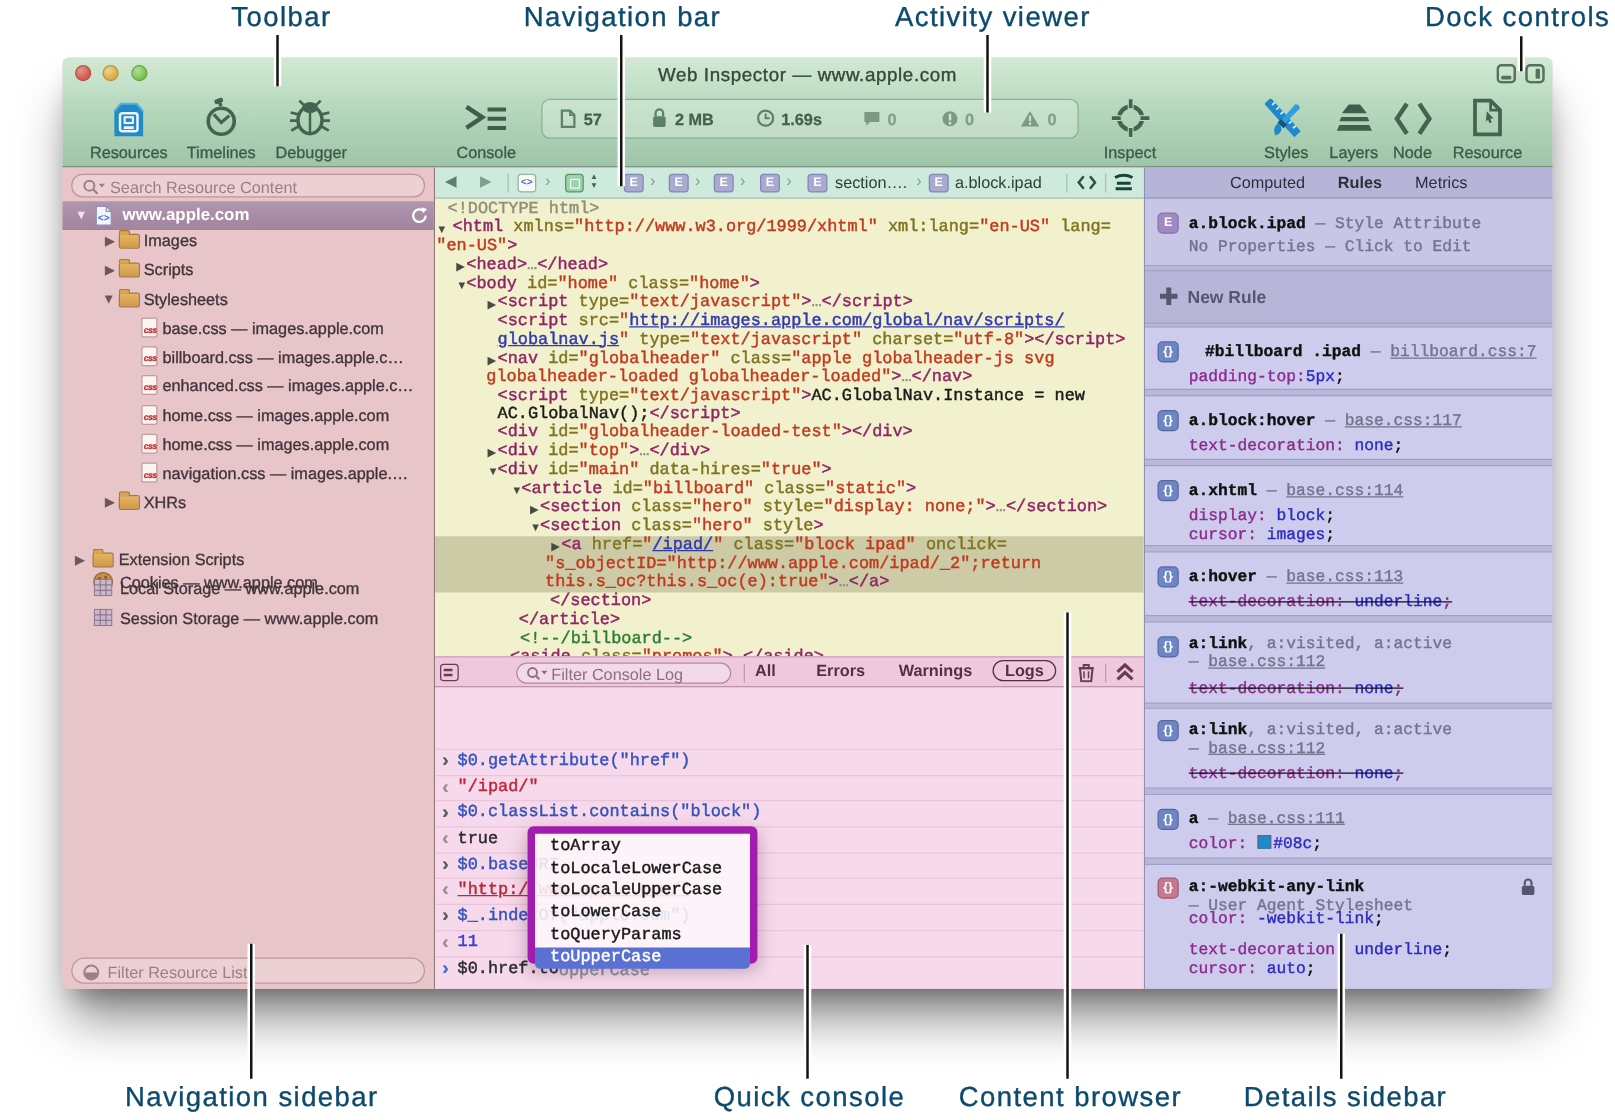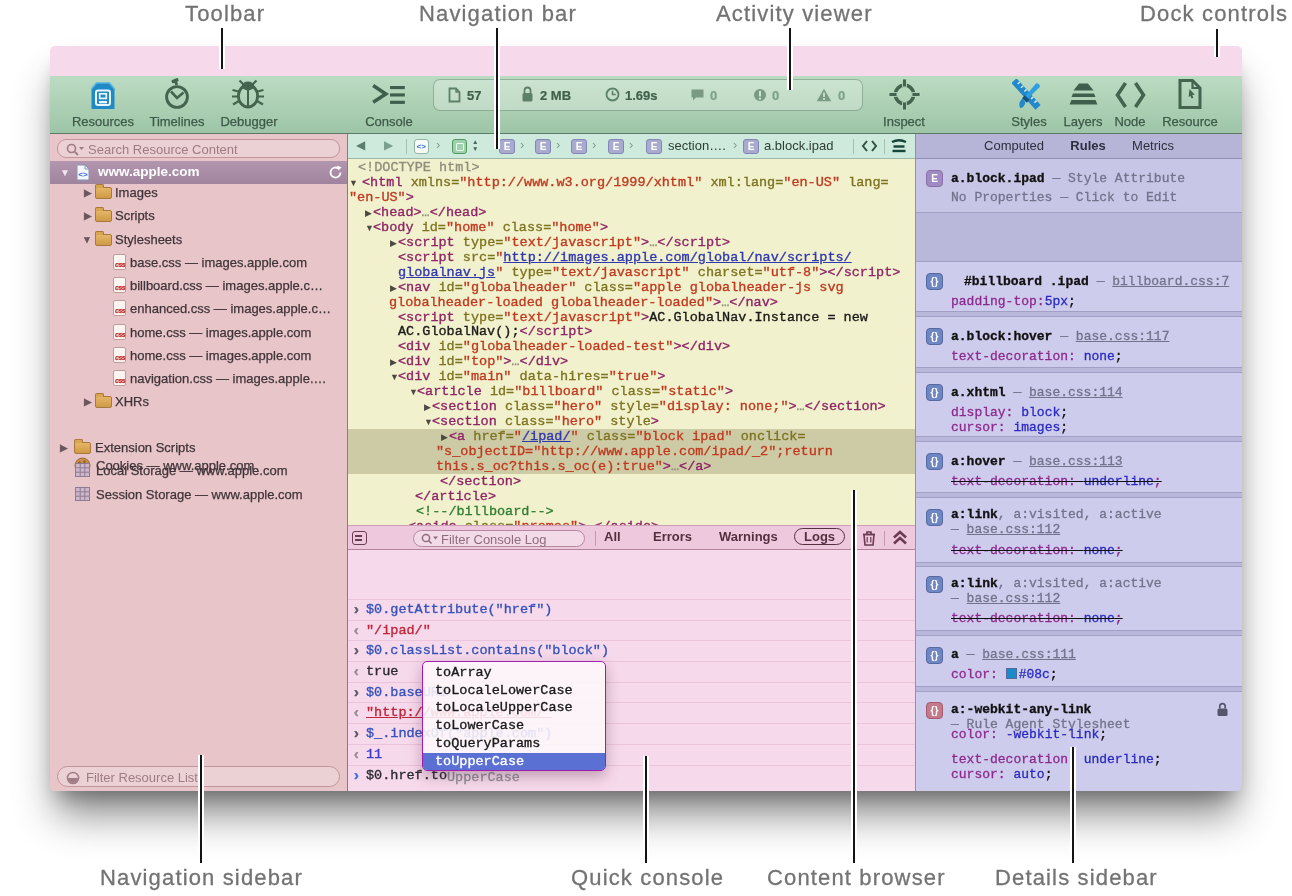--- a/index.html
+++ b/index.html
@@ -1,18 +1,18 @@
 <!DOCTYPE html>
 <html><head>
 <meta charset="utf-8">
 <style>
 * { margin:0; padding:0; box-sizing:border-box; }
 body { background:#fff; font-family:"Liberation Sans",sans-serif; }
 .stage { position:relative; width:1292px; height:896px; overflow:hidden; background:#fff; }
-.lbl { position:absolute; font-size:22px; letter-spacing:1.15px; color:#737373; white-space:nowrap; -webkit-text-stroke:0.3px; }
+.lbl { position:absolute; font-size:22px; letter-spacing:1.15px; color:#0c4a6e; white-space:nowrap; -webkit-text-stroke:0.3px; }
 .cl { position:absolute; width:6px; background:#fff; z-index:40; }
 .cl i { position:absolute; left:2px; top:0; bottom:0; width:2px; background:#141414; display:block; }
 .win { position:absolute; left:50px; top:46px; width:1192px; height:745px; border-radius:5px;
   box-shadow:0 30px 38px -6px rgba(0,0,0,0.45), 0 12px 18px -8px rgba(0,0,0,0.30); background:#f7d9ec; }
 .titlebar { position:absolute; left:0; top:0; width:100%; height:30px; border-radius:5px 5px 0 0;
   background:linear-gradient(#d3e8d4,#bedec4); }
 .title { position:absolute; width:100%; text-align:center; top:5.5px; font-size:15px; letter-spacing:0.5px; color:#324a39; -webkit-text-stroke:0.3px; }
 .tl { position:absolute; top:6px; width:13px; height:13px; border-radius:50%; }
 .toolbar { position:absolute; left:0; top:30px; width:100%; height:58px;
   background:linear-gradient(#bcdcc2,#9ec5a8); border-bottom:1px solid #5e7a67; }
@@ -53,21 +53,21 @@
 .parr { left:4px; color:#585866; font-weight:bold; font-size:14.5px; top:1px; }
 .rarr { left:4px; color:#9a8a94; font-weight:bold; font-size:14.5px; top:1px; }
 .ccmd { color:#3552bc; } .cstr { color:#c02538; } .cdark { color:#2a2a33; } .cnum { color:#3b3bcf; }
 .vdiv { position:absolute; top:5px; height:15px; border-left:1px solid #a4c0b2; }
 .bsep { position:absolute; top:3px; font-size:13px; color:#7f9f92; }
 .ebdg { position:absolute; top:5px; width:16px; height:15px; border-radius:3px; background:#a9abce;
   border:1px solid #8486b8; color:#fff; font:bold 10px "Liberation Sans",sans-serif; text-align:center; line-height:13px; }
 .btxt { position:absolute; top:4px; font-size:13px; color:#2e3e36; }
 .scope { position:absolute; top:3px; font-size:13px; font-weight:bold; color:#54303f; }
 #popup { position:absolute; left:74px; top:111px; width:184px; height:110px; background:rgba(253,247,251,0.88);
-  border:1px solid #a21caf; border-radius:5px; box-shadow:0 5px 14px rgba(80,40,60,0.35); }
+  border:6px solid #a21caf; border-radius:5px; box-shadow:0 5px 14px rgba(80,40,60,0.35); }
 .prow { position:absolute; left:0; width:100%; height:17.7px; font:13.5px "Liberation Mono",monospace;
   color:#1a1a1a; padding-left:12px; padding-top:1px; white-space:pre; -webkit-text-stroke:0.35px; }
 .psel { background:#5a71d3; color:#fff; border-radius:0 0 4px 4px; }
 
 .sbr { position:absolute; left:865px; top:0; width:327px; height:657px; background:#b9b8da; border-radius:0 0 5px 0; overflow:hidden; border-left:1px solid #8f8fb2; }
 .tabbar { position:absolute; left:0; top:0; width:100%; height:25px; background:#b6b5d7; border-bottom:1px solid #908fb5; }
 .tab { position:absolute; font-size:13px; color:#2e2e3e; transform:translateX(-50%); top:4px; }
 .sec { position:absolute; left:0; width:100%; background:#cdccec; border-top:1px solid #a19fc6; border-bottom:1px solid #a19fc6; }
 .mr { font:13px "Liberation Mono",monospace; position:absolute; white-space:pre; color:#111; -webkit-text-stroke:0.3px; }
 .mgy { color:#73738c; } .pp { color:#8d2a8d; } .pv { color:#2a2ac2; }
@@ -111,20 +111,34 @@
       <i></i>
     </div>
 <div class="cl" style="left:851px; top:490px; height:373px;">
       <i></i>
     </div>
 <div class="cl" style="left:1070px; top:747px; height:116px;">
       <i></i>
     </div>
 
 <div class="win">
+<div class="titlebar">
+  <div class="title">Web Inspector — www.apple.com</div>
+  <div class="tl" style="left:10px; background:radial-gradient(circle at 35% 30%,#e89287,#cf5a4c 70%); border:1px solid #b15045;"></div>
+  <div class="tl" style="left:32px; background:radial-gradient(circle at 35% 30%,#efd48e,#d9ab43 70%); border:1px solid #b8913c;"></div>
+  <div class="tl" style="left:55px; background:radial-gradient(circle at 35% 30%,#b2e08e,#74c153 70%); border:1px solid #65a348;"></div>
+  <svg style="position:absolute;left:1147px;top:5px;" width="16" height="16" viewBox="0 0 16 16">
+          <rect x="1.2" y="1.2" width="13.6" height="13.6" rx="3" fill="none" stroke="#53735e" stroke-width="2"></rect>
+          <rect x="4" y="9.5" width="8" height="3" rx="1" fill="#53735e"></rect>
+        </svg>
+  <svg style="position:absolute;left:1170px;top:5px;" width="16" height="16" viewBox="0 0 16 16">
+          <rect x="1.2" y="1.2" width="13.6" height="13.6" rx="3" fill="none" stroke="#53735e" stroke-width="2"></rect>
+          <rect x="8.5" y="4" width="3.5" height="8" rx="1" fill="#53735e"></rect>
+        </svg>
+</div>
 <div class="toolbar" id="toolbar">
   <svg class="tbi" style="left:38px;top:4px;" width="30" height="31" viewBox="0 0 30 31">
     <path d="M3.5 9 L8.5 3 H21.5 L26.5 9 V29 H3.5 Z" fill="#1f8ac6"></path>
     <path d="M3.5 9 L8.5 3 H21.5 L26.5 9" fill="none" stroke="#56b2e0" stroke-width="1.6"></path>
     <rect x="8" y="10.5" width="14" height="14.5" rx="2" fill="none" stroke="#eaf5fc" stroke-width="2"></rect>
     <rect x="11.7" y="13.8" width="6.6" height="4.6" fill="none" stroke="#eaf5fc" stroke-width="1.7"></rect>
     <rect x="11" y="21" width="8" height="2.3" fill="#eaf5fc"></rect>
   </svg>
   <div class="tblbl" style="left:53px;top:38px;">Resources</div>
   <svg class="tbi" style="left:112px;top:2px;" width="30" height="32" viewBox="0 0 30 32">
@@ -456,20 +470,27 @@
     <div class="tabbar">
       <span class="tab" style="left:98px;">Computed</span>
       <span class="tab" style="left:172px;font-weight:bold;">Rules</span>
       <span class="tab" style="left:237px;">Metrics</span>
     </div>
     <div class="sec" style="top:25px;height:54px;background:#c7c6e6;border-top:none;">
       <span class="bicon" style="left:10px;top:11px;background:#a08ac2;border:1px solid #8a6fa8;">E</span>
       <div class="mr" style="left:35px;top:12px;"><b>a.block.ipad</b><span class="mgy"> — Style Attribute</span></div>
       <div class="mr mgy" style="left:35px;top:31px;">No Properties — Click to Edit</div>
     </div>
+    <div class="sec" style="top:82px;height:43px;background:#b7b6d8;">
+      <div style="position:absolute;left:12px;top:13px;width:14px;height:14px;">
+              <i style="position:absolute;left:5px;top:0;width:4px;height:14px;background:#56566e;"></i>
+              <i style="position:absolute;left:0;top:5px;width:14px;height:4px;background:#56566e;"></i>
+            </div>
+      <span style="position:absolute;left:34px;top:12px;font-size:14px;font-weight:bold;color:#56566e;">New Rule</span>
+    </div>
     <div class="sec" style="top:127px;height:51px;">
       <span class="bicon bcb">{}</span>
       <div class="mr" style="left:48px;top:12px;"><b>#billboard .ipad</b><span class="mgy"> — </span><span class="csslnk">billboard.css:7</span></div>
       <div class="mr" style="left:35px;top:32px;"><span class="pp">padding-top:</span><span class="pv">5px</span>;</div>
     </div>
     <div class="sec" style="top:182px;height:52px;">
       <span class="bicon bcb">{}</span>
       <div class="mr" style="left:35px;top:12px;"><b>a.block:hover</b><span class="mgy"> — </span><span class="csslnk">base.css:117</span></div>
       <div class="mr" style="left:35px;top:32px;"><span class="pp">text-decoration:</span> <span class="pv">none</span>;</div>
     </div>
@@ -497,21 +518,21 @@
       <div class="mr strike" style="left:35px;top:44px;"><span class="pp">text-decoration: <span class="pv">none</span>;</span></div>
     </div>
     <div class="sec" style="top:501px;height:52px;">
       <span class="bicon bcb">{}</span>
       <div class="mr" style="left:35px;top:11px;"><b>a</b><span class="mgy"> — </span><span class="csslnk">base.css:111</span></div>
       <div class="mr" style="left:35px;top:31px;"><span class="pp">color:</span> <span class="swatch"></span><span class="pv">#08c</span>;</div>
     </div>
     <div class="sec" style="top:557px;height:100px;border-bottom:none;">
       <span class="bicon" style="left:10px;top:10px;background:#c4798c;border:1px solid #a55a70;">{}</span>
       <div class="mr" style="left:35px;top:10px;"><b>a:-webkit-any-link</b></div>
-      <div class="mr mgy" style="left:35px;top:25px;">— Rule Agent Stylesheet</div>
+      <div class="mr mgy" style="left:35px;top:25px;">— User Agent Stylesheet</div>
       <div class="mr" style="left:35px;top:35px;"><span class="pp">color:</span> <span class="pv">-webkit-link</span>;</div>
       <div class="mr" style="left:35px;top:60px;"><span class="pp">text-decoration:</span> <span class="pv">underline</span>;</div>
       <div class="mr" style="left:35px;top:75px;"><span class="pp">cursor:</span> <span class="pv">auto</span>;</div>
       <svg style="position:absolute;left:300px;top:10px;" width="13" height="15" viewBox="0 0 13 15">
               <rect x="1.5" y="6.5" width="10" height="7.5" rx="1.5" fill="#55556b"></rect>
               <path d="M3.8 6.5 V4.3 A2.7 2.7 0 0 1 9.2 4.3 V6.5" fill="none" stroke="#55556b" stroke-width="1.7"></path>
             </svg>
     </div>
   </div>
 </div>

